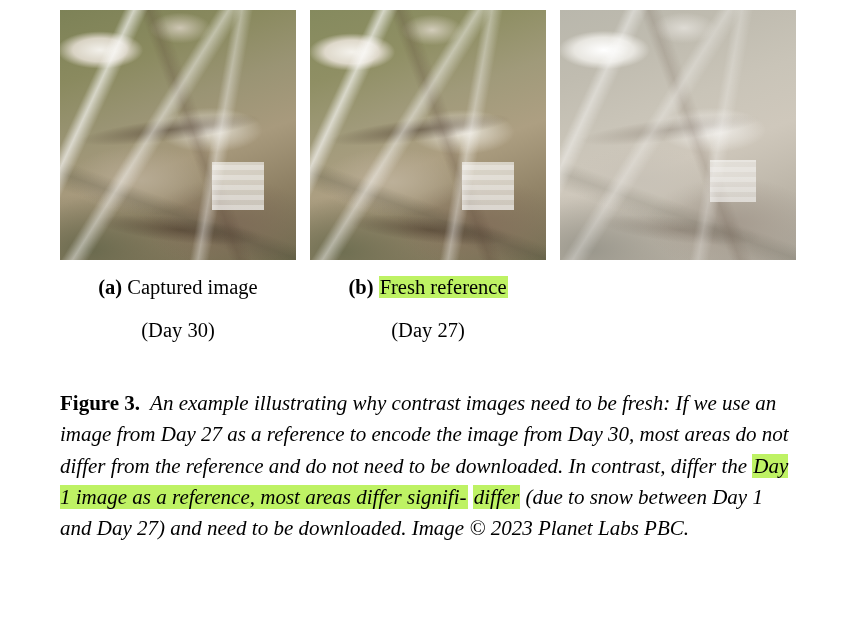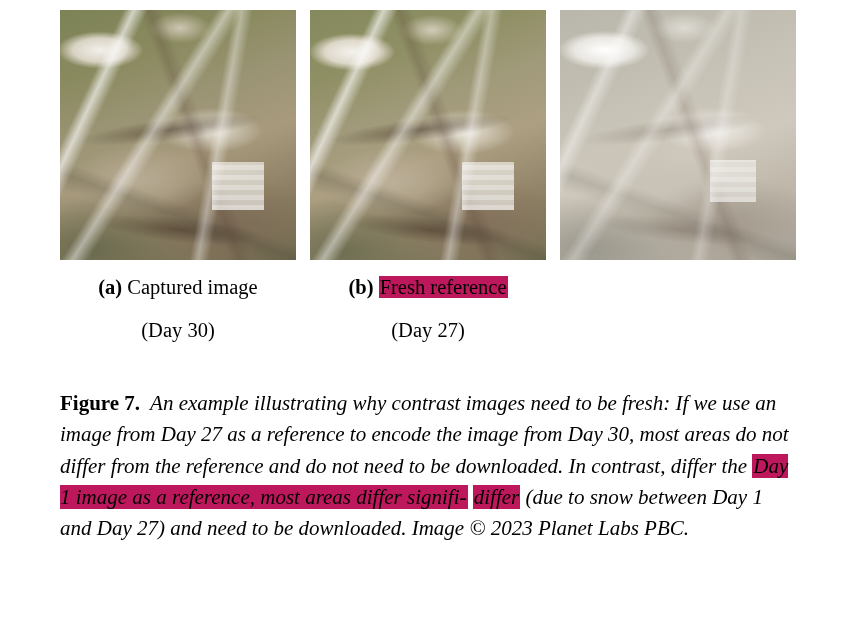--- a/index.html
+++ b/index.html
@@ -137,21 +137,21 @@
   .caption {
     text-align: center;
     font-size: 20.5px;
     line-height: 1.35;
     margin-top: 14px;
   }
   .caption .lbl {
     font-weight: bold;
   }
   .hl {
-    background: #be185d;
+    background: #bef264;
     padding: 0 1px;
   }
   .caption-line2 {
     display: block;
     margin-top: 15px;
   }
   
   .figcaption {
     width: 736px;
     margin: 44px auto 0 auto;
@@ -212,21 +212,21 @@
         <div class="channel channel-c"></div>
         <div class="channel2 channel2-c"></div>
         <div class="streaks streaks-c"></div>
         <div class="tile-patch tile-patch-c"></div>
       </div>
     </div>
 
   </div>
 
   <div class="figcaption">
-    <span class="figlabel">Figure 7.</span><span class="gap"></span><span>An example illustrating why contrast images need</span>
+    <span class="figlabel">Figure 3.</span><span class="gap"></span><span>An example illustrating why contrast images need</span>
     <span>to be fresh: If we use an image from Day 27 as a reference to</span>
     <span>encode the image from Day 30, most areas do not differ from</span>
     <span>the reference and do not need to be downloaded. In contrast,</span>
     <span>differ the </span><span class="hl">Day 1 image as a reference, most areas differ signifi-</span>
     <span class="hl">differ</span><span> (due to snow between Day 1 and Day 27) and need to</span>
     <span>be downloaded. Image © 2023 Planet Labs PBC.</span>
   </div>
 
 </div>
 

